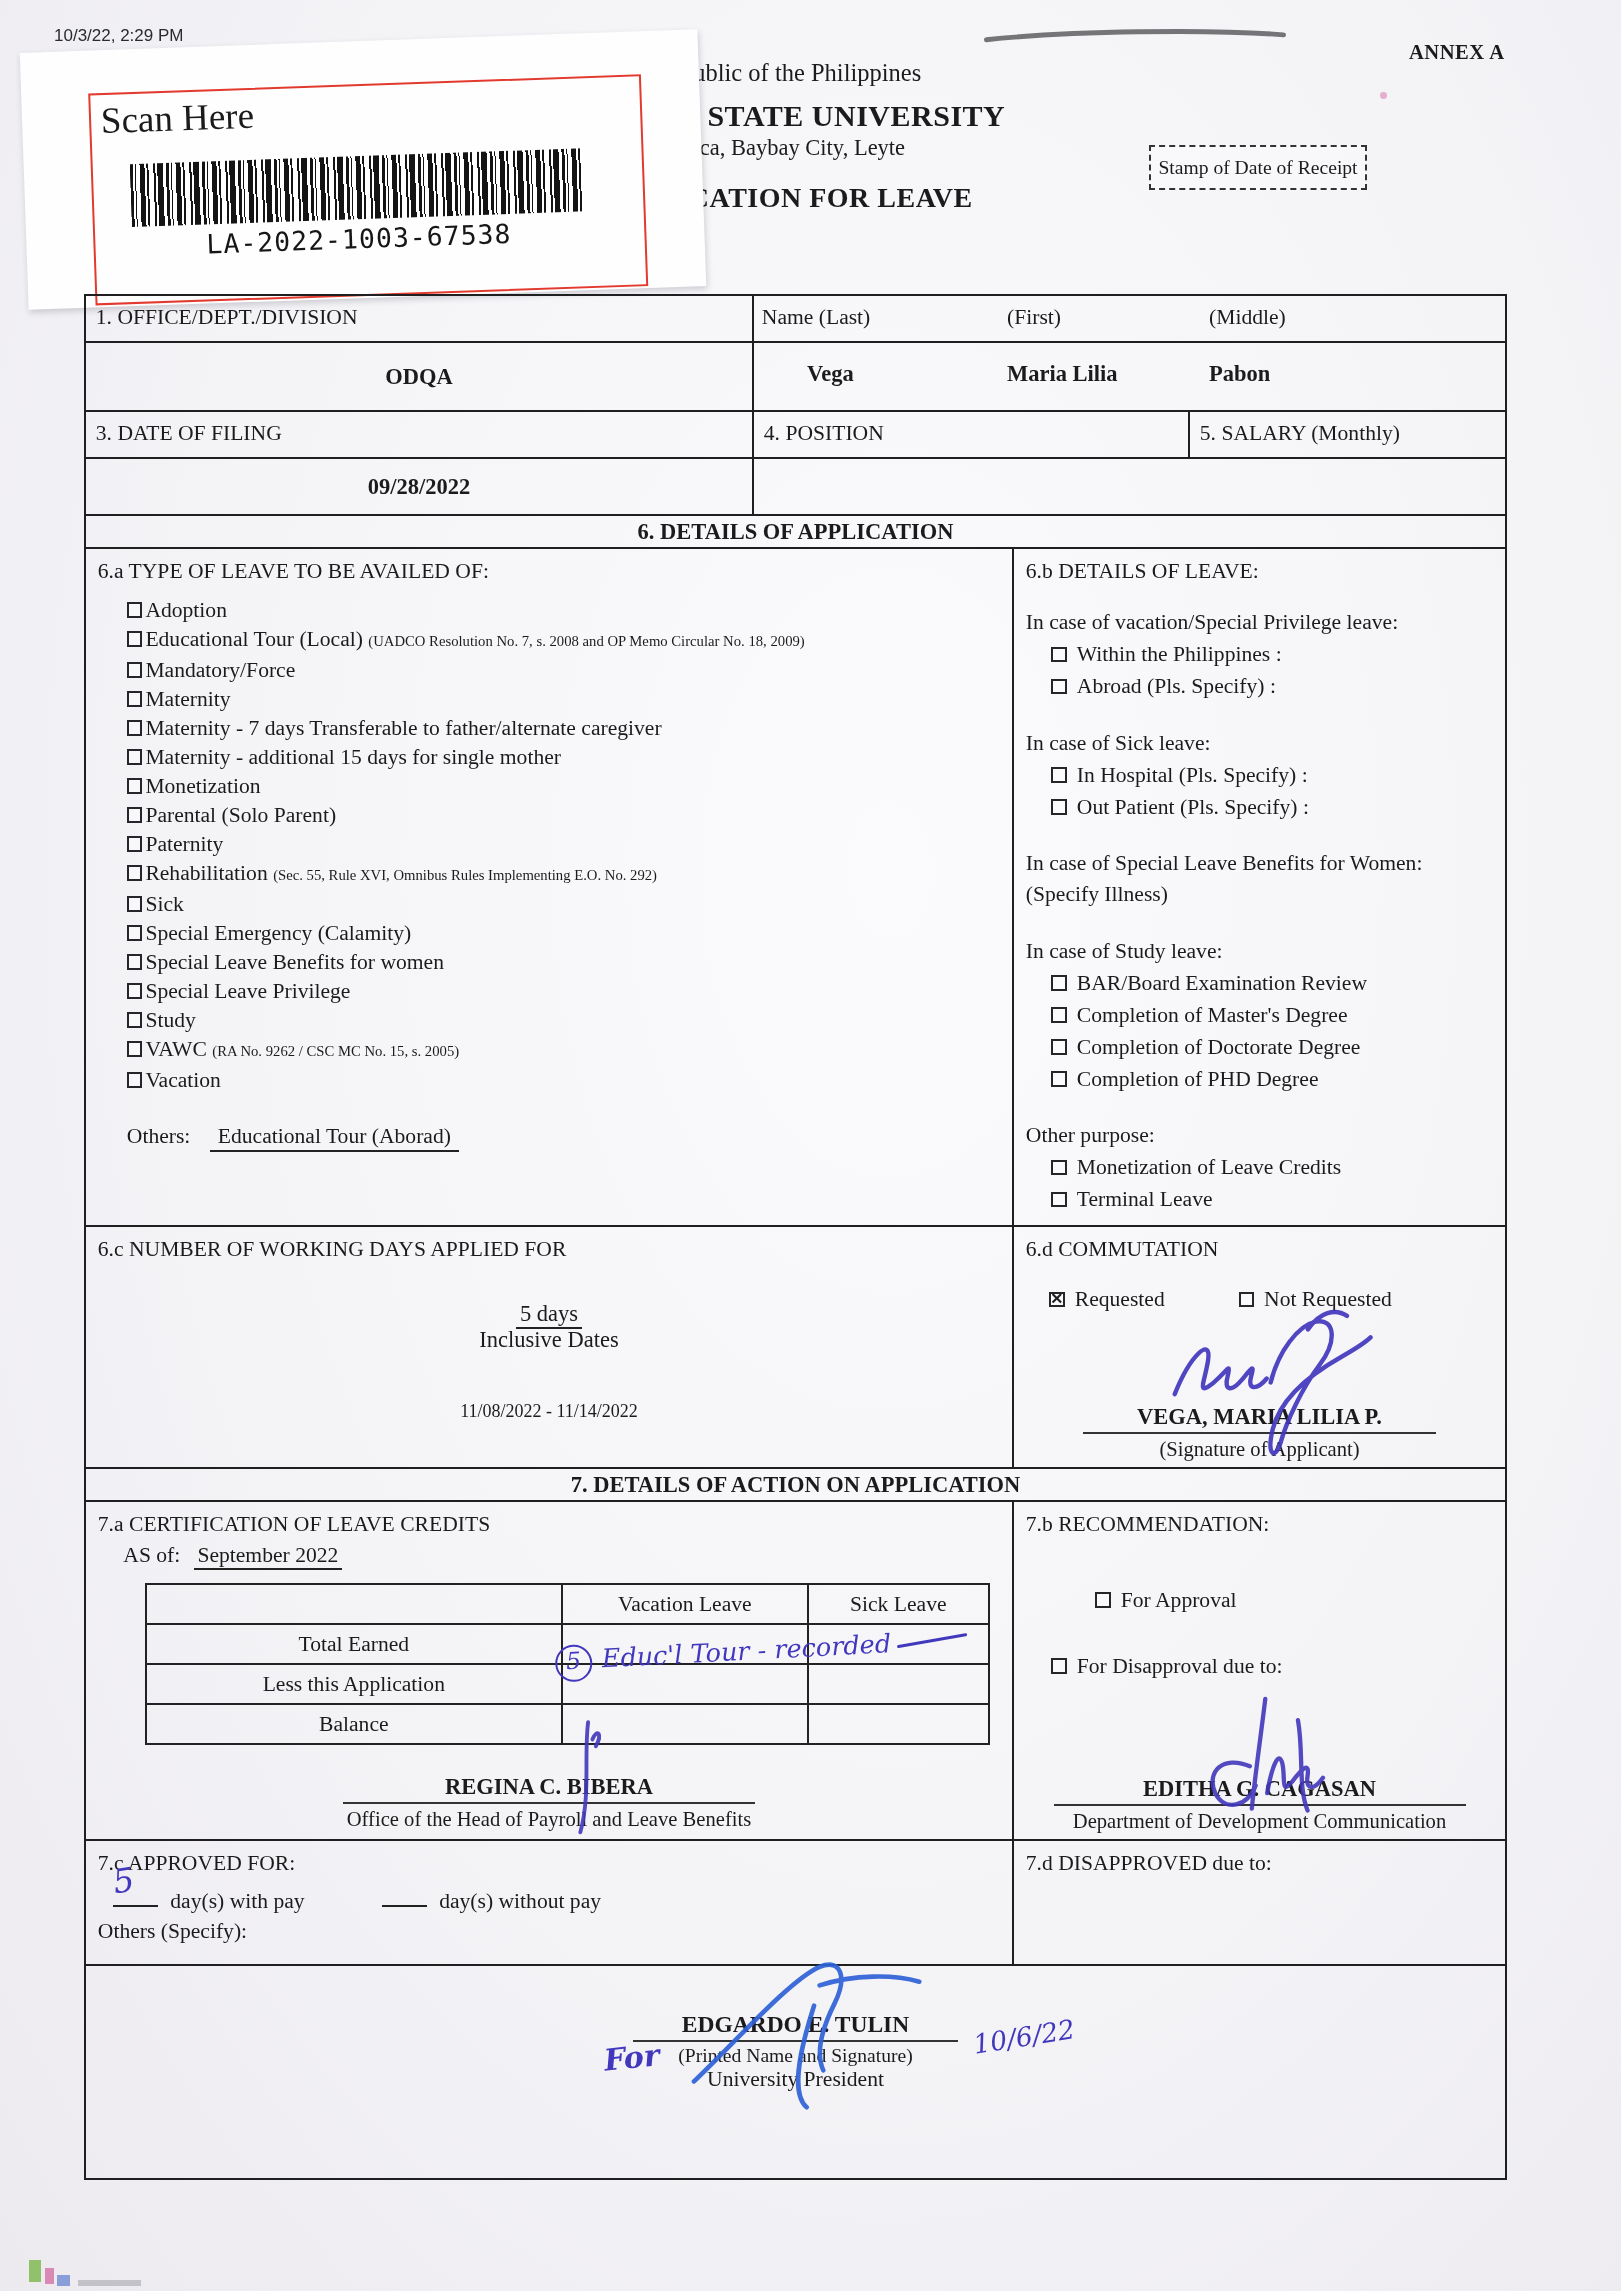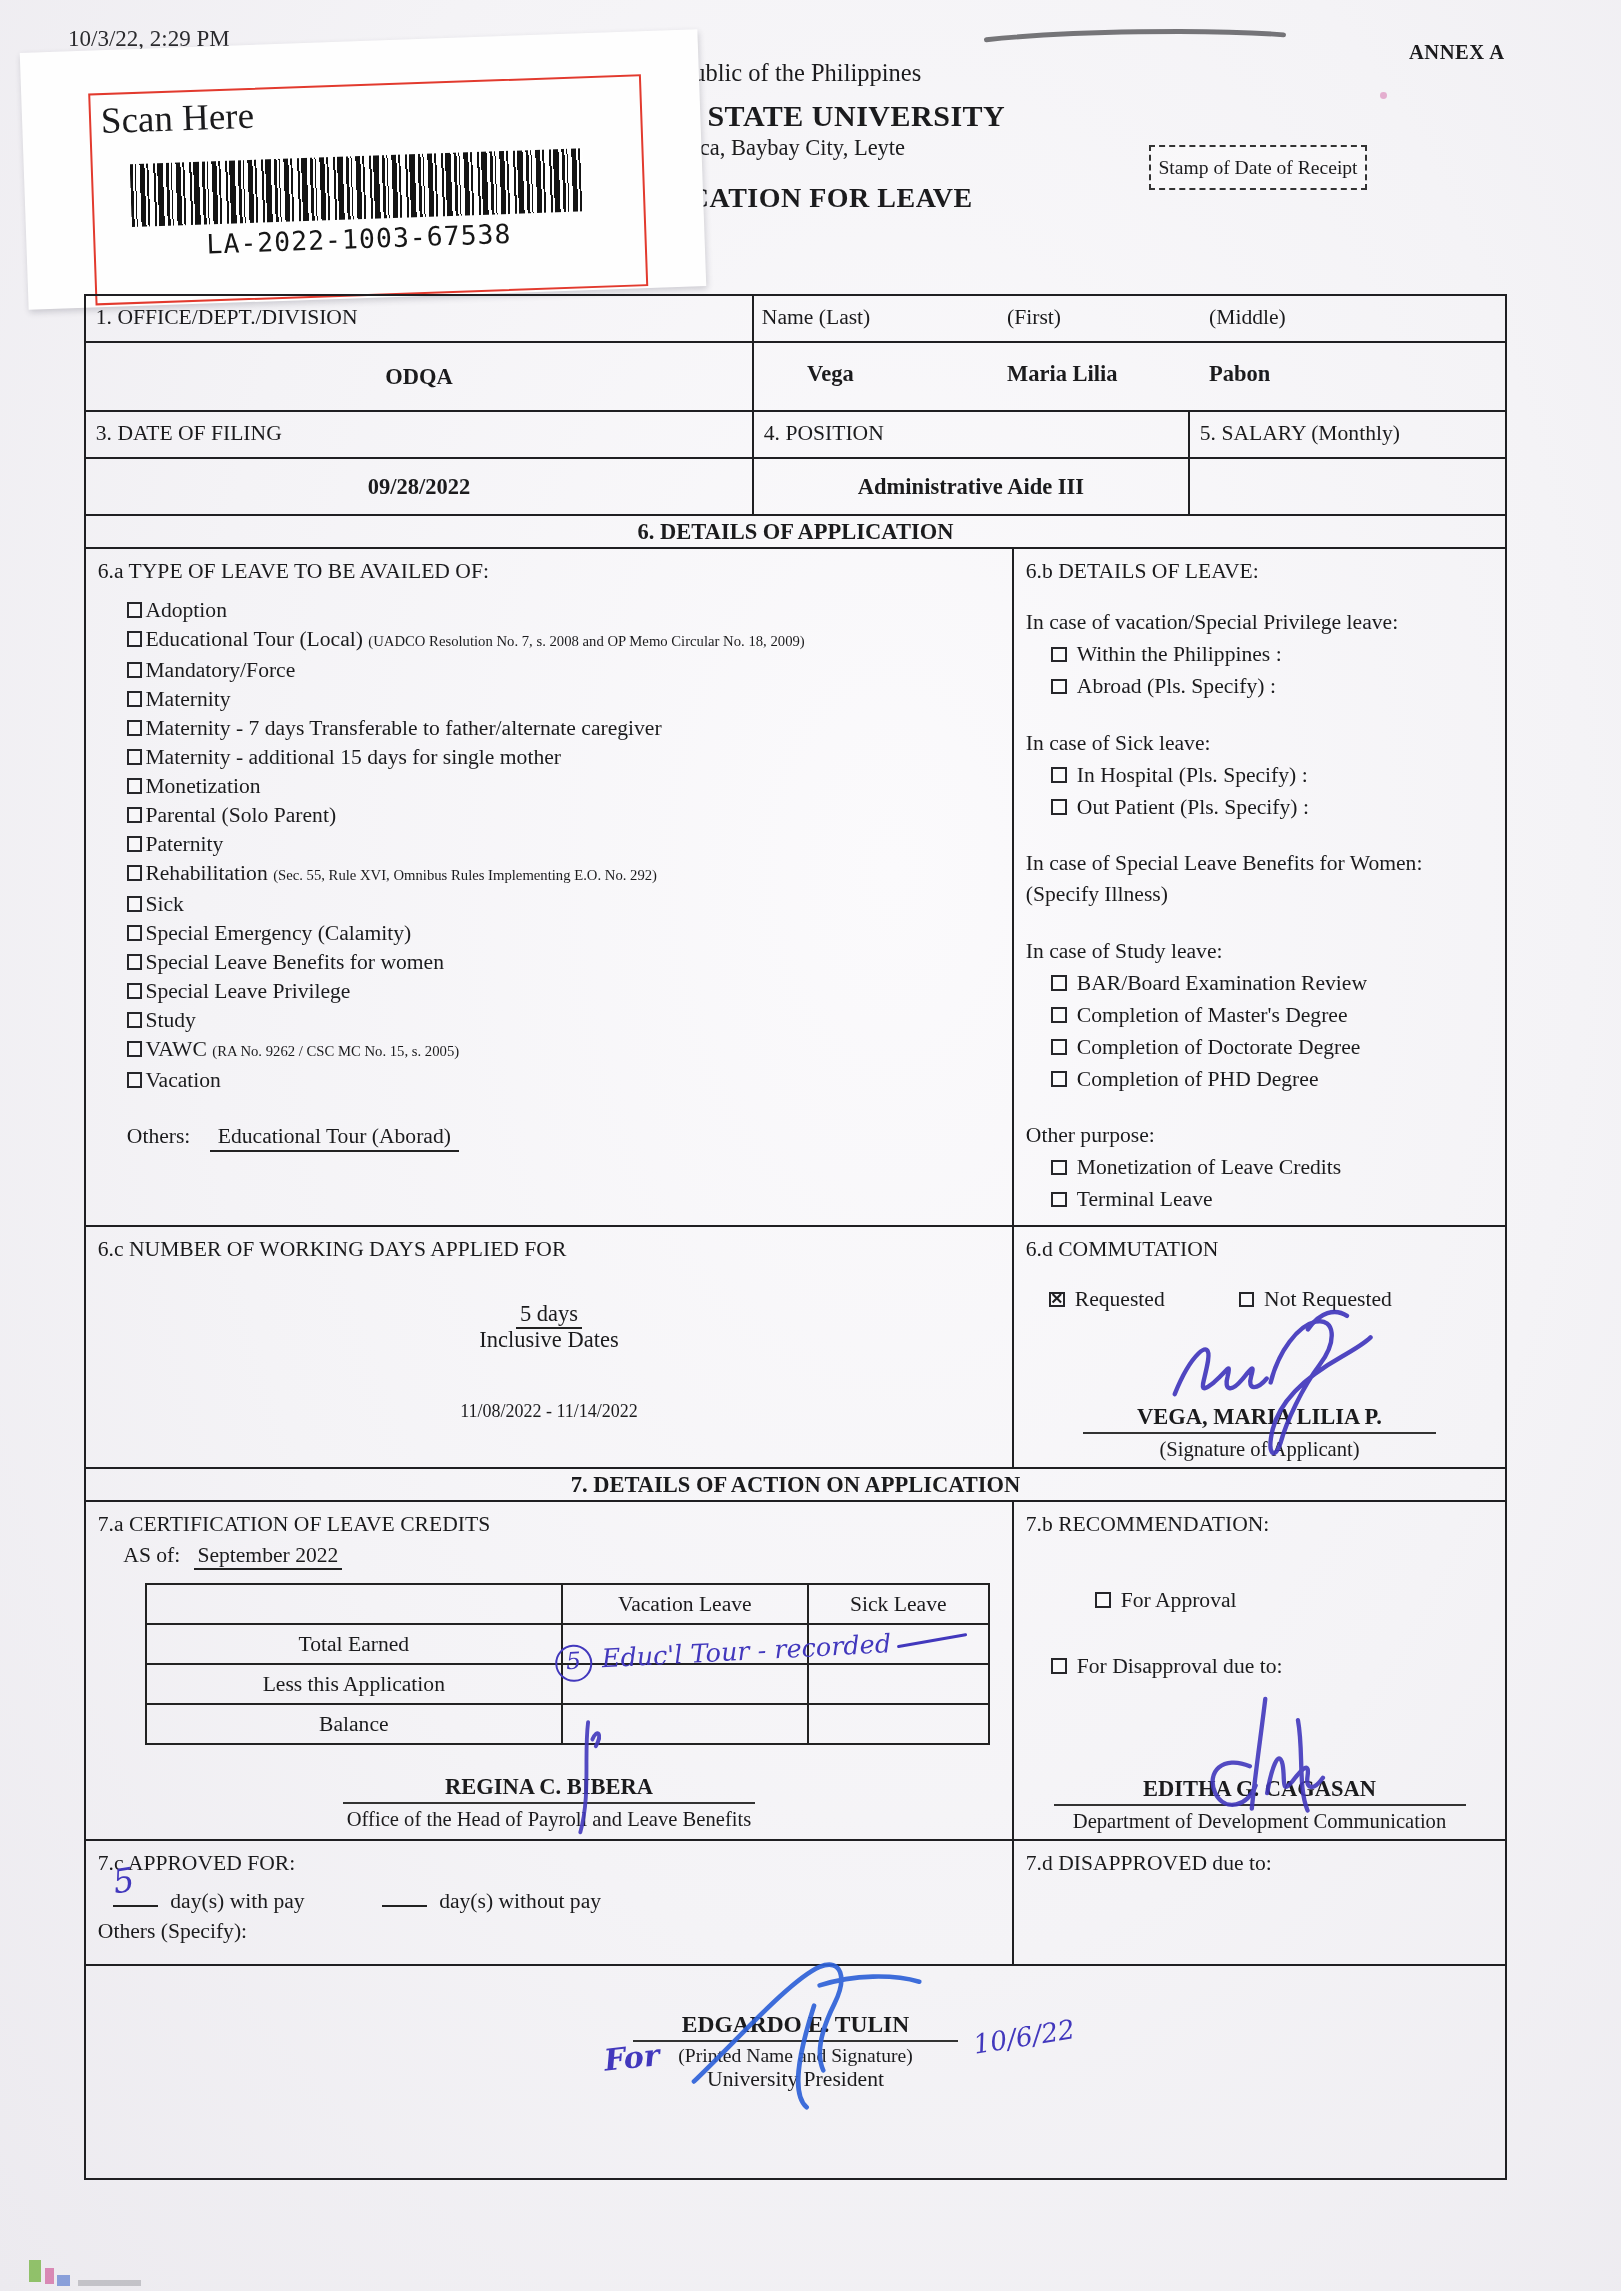--- a/index.html
+++ b/index.html
@@ -1,21 +1,21 @@
 <!DOCTYPE html>
 <html><head>
 <meta charset="utf-8">
 <style>
   html,body{margin:0;padding:0;background:#d9d9de;}
   .page{position:relative;width:1621px;height:2292px;margin:0 auto;overflow:hidden;
     background:radial-gradient(ellipse at 55% 38%, #fbfafc 0%, #f4f3f6 55%, #eceaef 100%);
     font-family:"Liberation Serif",serif;color:#1b1b1d;}
   .abs{position:absolute;}
   
-  .ts{position:absolute;left:68px;top:25.5px;font-family:Liberation Serif, serif;font-size:23px;color:#2b2b2e;}
+  .ts{position:absolute;left:54px;top:25.5px;font-family:Liberation Sans, sans-serif;font-size:17px;color:#2b2b2e;}
   .annex{position:absolute;left:1409px;top:41px;font-weight:bold;font-size:20.6px;letter-spacing:0.5px;}
   .penstroke{position:absolute;left:982px;top:27.4px;width:306px;height:17.6px;}
   
   .header{position:absolute;left:76px;top:59px;width:1423px;text-align:center;}
   .h-republic{font-size:24.5px;}
   .h-univ{font-size:30px;font-weight:bold;margin-top:11.8px;letter-spacing:0.5px;}
   .h-addr{font-size:22.5px;margin-top:2px;}
   .h-title{font-size:28px;font-weight:bold;margin-top:21.6px;letter-spacing:0.5px;}
   .stampbox{position:absolute;left:1149px;top:145px;width:214px;height:41px;border:2px dashed #333;
     font-size:19.6px;display:flex;align-items:center;justify-content:center;background:rgba(255,255,255,.3);}
@@ -161,21 +161,20 @@
     </div>
 
     <div class="row h48">
       <div class="cell bR w682 lab padlab">3. DATE OF FILING</div>
       <div class="cell bR w445 lab padlab">4. POSITION</div>
       <div class="cell flex1 lab padlab">5. SALARY (Monthly)</div>
     </div>
 
     <div class="row h58">
       <div class="cell bR w682 vcenter val">09/28/2022</div>
-      <div class="cell bR w445 vcenter val">Administrative Aide III</div>
       <div class="cell flex1 vcenter val"></div>
     </div>
 
     <div class="row h34 bar">6. DETAILS OF APPLICATION</div>
 
     <div class="row h692">
       <div class="cell bR w947 pad2">
         <div class="lab">6.a TYPE OF LEAVE TO BE AVAILED OF:</div>
         <div class="list">
           <div class="li"><span class="cb"></span><span>Adoption</span></div>

